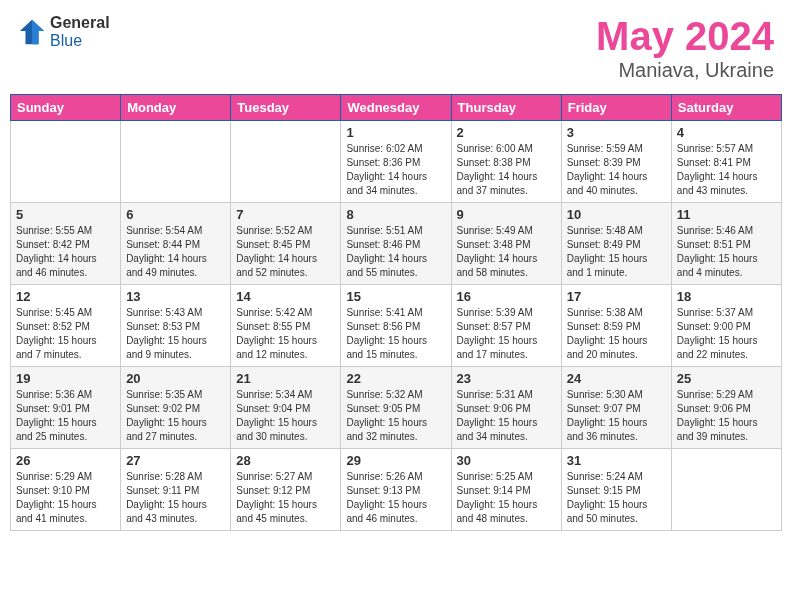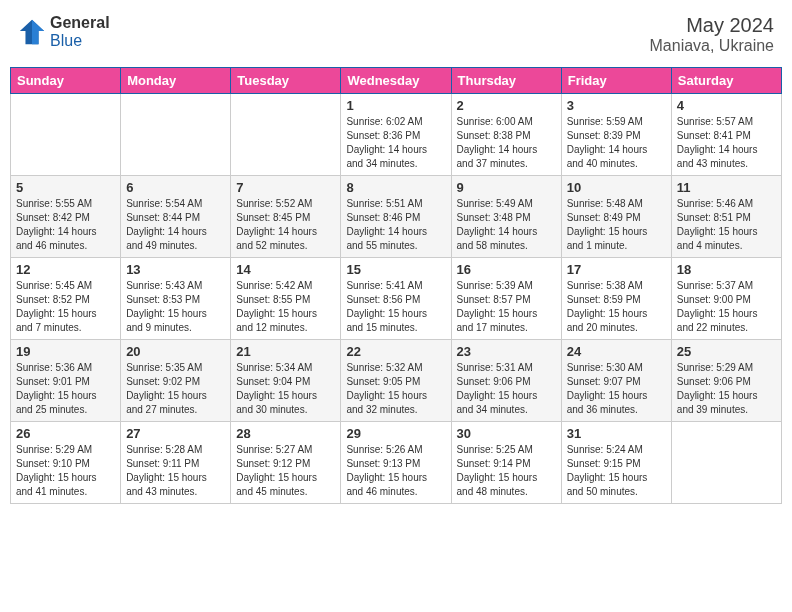--- a/index.html
+++ b/index.html
@@ -38,26 +38,26 @@
       color: #1a5fa8;
     }
     .logo-icon {
       width: 28px;
       height: 28px;
     }
     .title-block {
       text-align: right;
     }
     .month-year {
+      font-size: 40px;
+      font-weight: bold;
+      color: #ec4899;
+    }
+    .location {
       font-size: 20px;
-      font-weight: normal;
-      color: #404040;
-    }
-    .location {
-      font-size: 16px;
       color: #555;
     }
     .calendar {
       width: 100%;
       border-collapse: collapse;
       border: 1px solid #ccc;
     }
     .calendar th {
       background: #ec4899;
       color: #fff;

